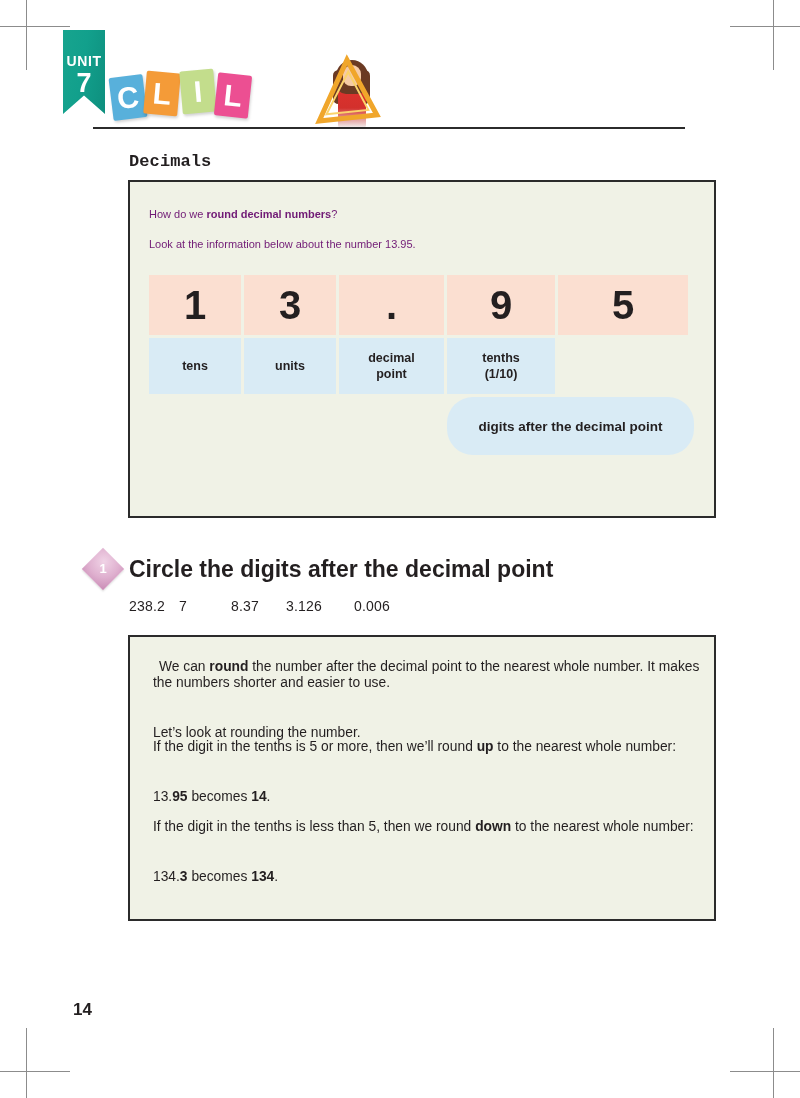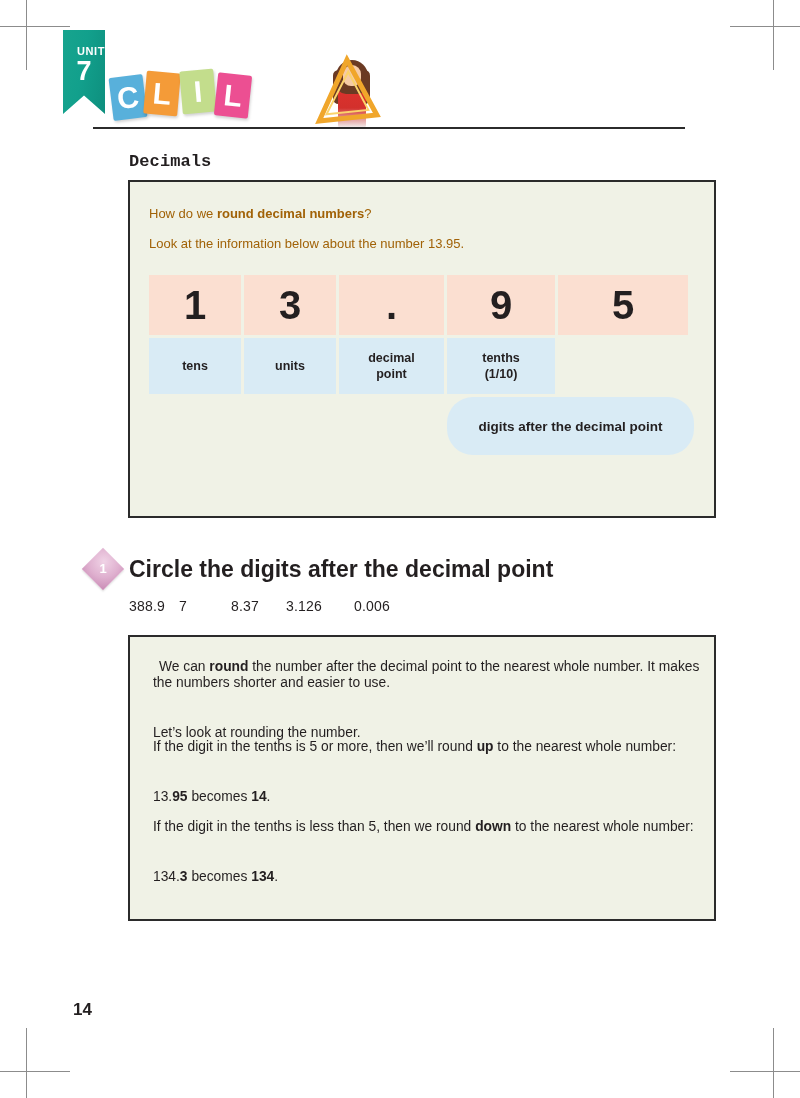--- a/index.html
+++ b/index.html
@@ -48,25 +48,24 @@
     width: 42px;
     height: 84px;
     background: linear-gradient(100deg, #17a48e 0%, #12a08c 45%, #0e8f7e 100%);
     clip-path: polygon(0 0, 100% 0, 100% 100%, 50% 78%, 0 100%);
     box-shadow: 1px 1px 3px rgba(0,0,0,.25);
     text-align: center;
     color: #ffffff;
   }
   .unit-ribbon .unit-word {
     display: block;
-    font-size: 11px;
+    font-size: 14px;
     font-weight: bold;
     letter-spacing: .6px;
-    margin-top: 15px;
-    text-align: right;
+    margin-top: 23px;
   }
   .unit-ribbon .unit-num {
     display: block;
     font-size: 27px;
     font-weight: bold;
     line-height: 26px;
     margin-top: 1px;
   }
 
   
@@ -191,23 +190,23 @@
   }
   .panel-bottom {
     left: 128px;
     top: 635px;
     width: 588px;
     height: 286px;
   }
 
   .p-line {
     position: absolute;
-    font-size: 13px;
+    font-size: 11px;
     line-height: 20px;
-    color: #a16207;
+    color: #701a75;
   }
   .q1 { left: 19px; top: 22px; }
   .q2 { left: 19px; top: 52px; }
 
   
   .pv {
     position: absolute;
     left: 19px;
     top: 93px;
     width: 550px;
@@ -412,21 +411,21 @@
   </div>
 </div>
 
 <div class="ex">
   <div class="ex-badge"></div>
   <div class="ex-badge-num">1</div>
   <div class="ex-title">Circle the digits after the decimal point</div>
 </div>
 
 <div class="ex-numbers">
-  <span class="n0">388.9</span><span class="n1">7</span><span class="n2">8.37</span><span class="n3">3.126</span><span>0.006</span>
+  <span class="n0">238.2</span><span class="n1">7</span><span class="n2">8.37</span><span class="n3">3.126</span><span>0.006</span>
 </div>
 
 <div class="panel panel-bottom">
 
   <div class="b-line b0">
     <span> We can </span><b>round</b><span> the number after the decimal point to the nearest whole number. It makes the numbers shorter and easier to use.</span>
   </div>
 
   <div class="b-line b1">Let’s look at rounding the number.</div>
 

